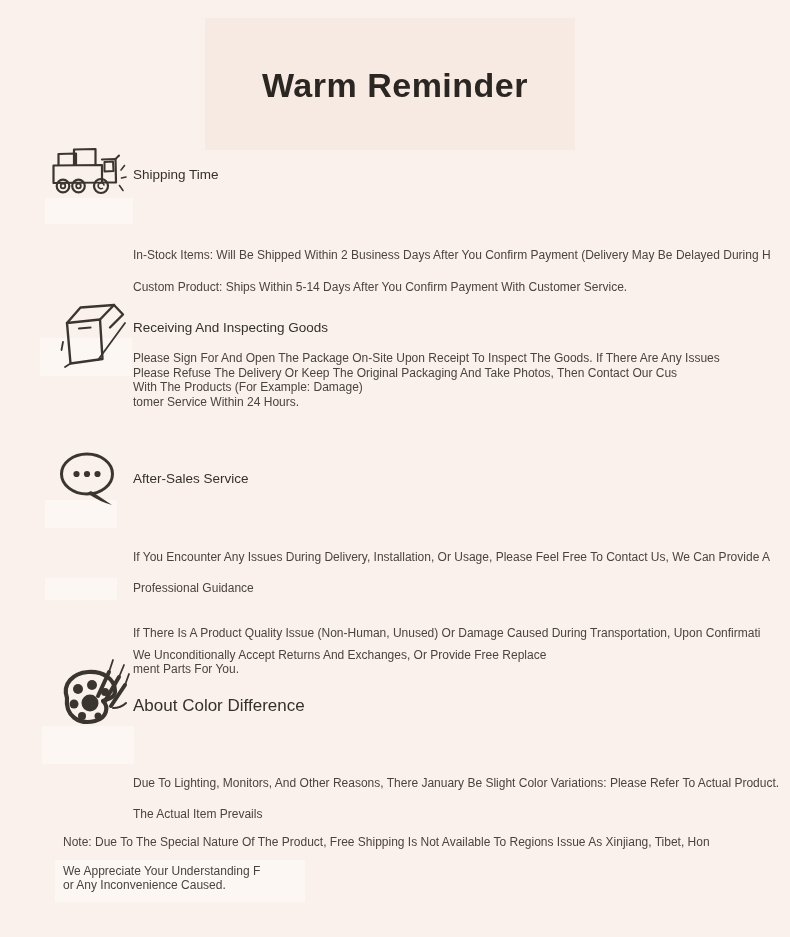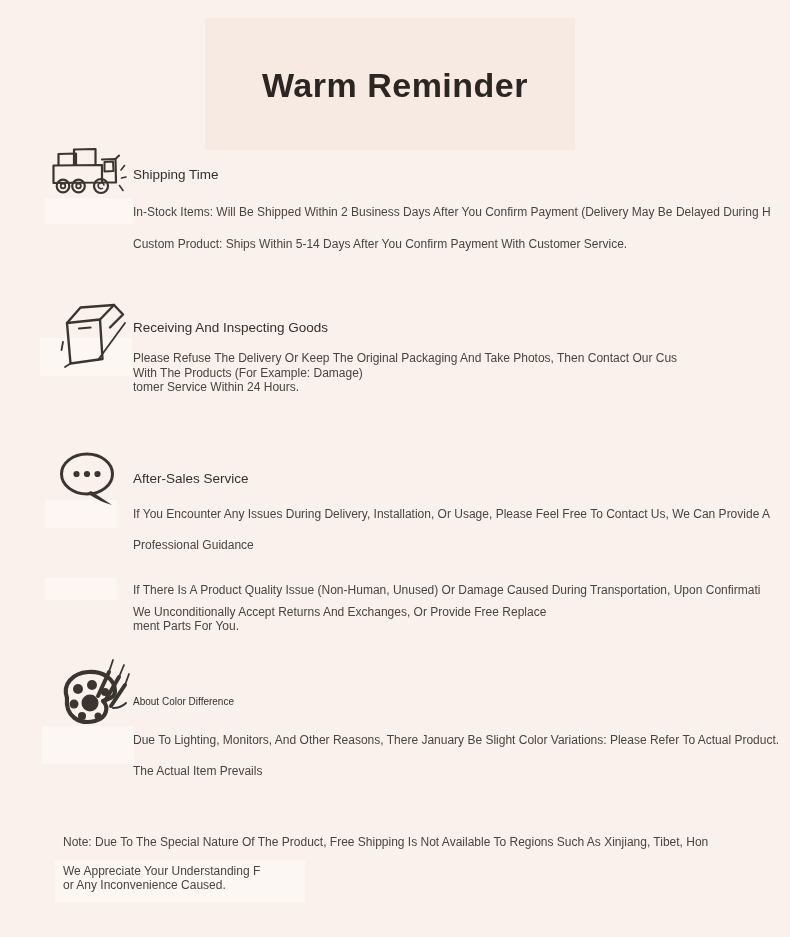--- a/index.html
+++ b/index.html
@@ -28,26 +28,27 @@
     font-size:34px;font-weight:700;letter-spacing:0.5px;
     color:var(--title-color);
   }
   .icon{position:absolute;}
   .icon svg{display:block;width:100%;height:100%;}
   .sec-heading{
     position:absolute;left:133px;
     font-size:13.5px;color:var(--heading-color);
     white-space:nowrap;
   }
-  .sec-heading.small{font-size:10px;}
+  .sec-heading.small{font-size:17px;}
   .bodyline{
     position:absolute;left:133px;
     font-size:12px;line-height:14.5px;
     color:var(--body-color);
     white-space:nowrap;
+    margin-top:43px;
   }
   .lineblock{
     position:absolute;left:133px;
     font-size:12px;line-height:14.5px;
     color:var(--body-color);
     white-space:nowrap;
   }
   .note-block{
     position:absolute;left:63px;top:835px;
     font-size:12px;line-height:14.5px;
@@ -102,20 +103,21 @@
       <path class="stroke" stroke-width="2.4" d="M10,24 L23.5,8.5 L57,6 L43,20.5"></path>
       <path class="stroke" stroke-width="2.4" d="M57,6 L66,15.5 L53,28.5"></path>
       <path class="stroke" stroke-width="2.2" d="M22,29.5 L33.5,28.5"></path>
       <path class="stroke" stroke-width="1.8" d="M68,24 L41,61"></path>
       <path class="stroke" stroke-width="1.8" d="M13.5,64.5 L8,68"></path>
       <path class="stroke" stroke-width="1.8" d="M6,43 L4.5,51"></path>
     </svg>
   </div>
   <div class="sec-heading" style="top:320px;">Receiving And Inspecting Goods</div>
   <div class="lineblock" style="top:351px;">
+    <div>Please Sign For And Open The Package On-Site Upon Receipt To Inspect The Goods. If There Are Any Issues</div>
     <div>Please Refuse The Delivery Or Keep The Original Packaging And Take Photos, Then Contact Our Cus</div>
     <div> With The Products (For Example: Damage)</div>
     <div>tomer Service Within 24 Hours.</div>
   </div>
 
   <div class="icon" style="left:57px;top:449px;width:64px;height:57px;">
     <svg viewBox="0 0 64 57">
       <ellipse class="stroke" stroke-width="3" cx="30" cy="25" rx="25.5" ry="20"></ellipse>
       <circle class="fill" cx="19.5" cy="25" r="3.1"></circle>
       <circle class="fill" cx="30" cy="25" r="3.1"></circle>
@@ -147,18 +149,18 @@
       <path class="stroke" stroke-width="4" d="M58,50 L72,29"></path>
       <path class="stroke" stroke-width="1.8" d="M72,29 L76,18"></path>
       <path class="stroke" stroke-width="2" d="M60,52 Q68,52 73,47"></path>
     </svg>
   </div>
   <div class="sec-heading small" style="top:696px;">About Color Difference</div>
   <div class="bodyline" style="top:733px;">Due To Lighting, Monitors, And Other Reasons, There January Be Slight Color Variations: Please Refer To Actual Product.</div>
   <div class="bodyline" style="top:764px;">The Actual Item Prevails</div>
 
   <div class="note-block">
-    <div>Note: Due To The Special Nature Of The Product, Free Shipping Is Not Available To Regions Such As Xinjiang, Tibet, Hon</div>
+    <div>Note: Due To The Special Nature Of The Product, Free Shipping Is Not Available To Regions Issue As Xinjiang, Tibet, Hon</div>
     <div class="gap">We Appreciate Your Understanding F</div>
     <div>or Any Inconvenience Caused.</div>
   </div>
 
 </div>
 
 </body></html>

